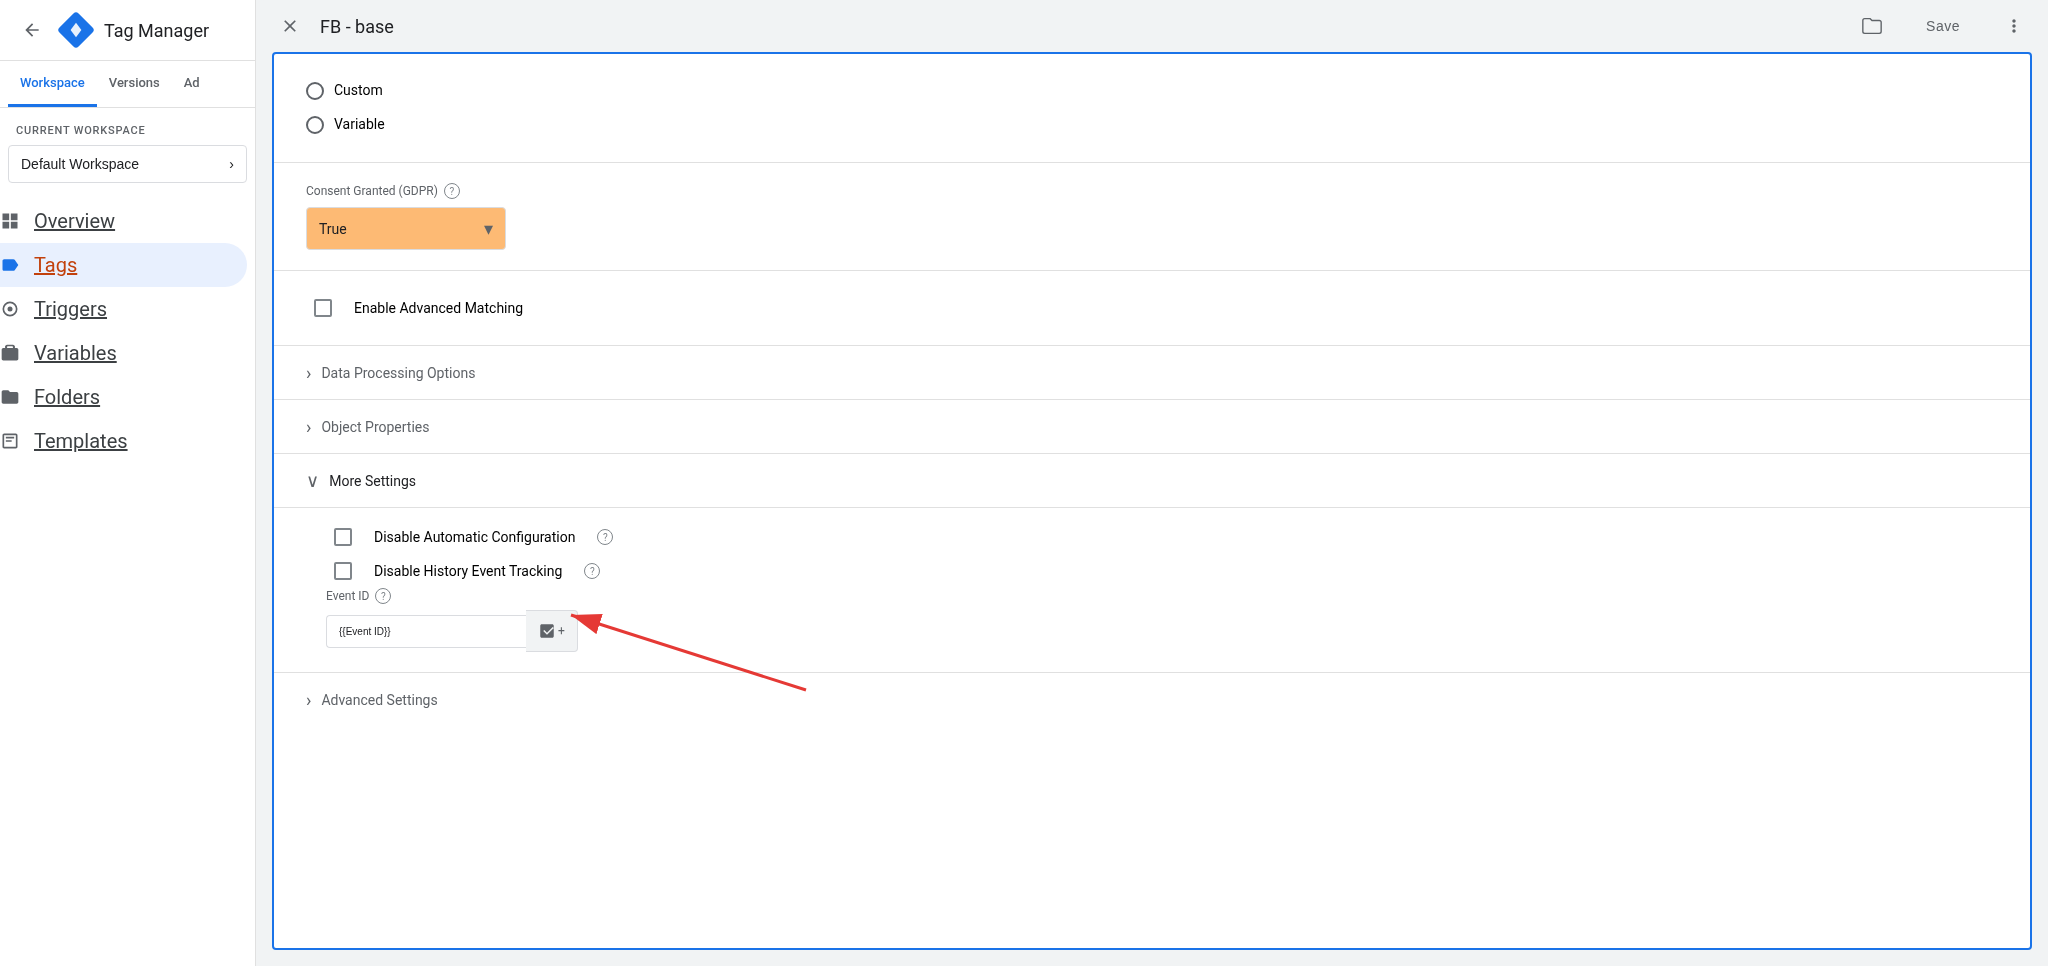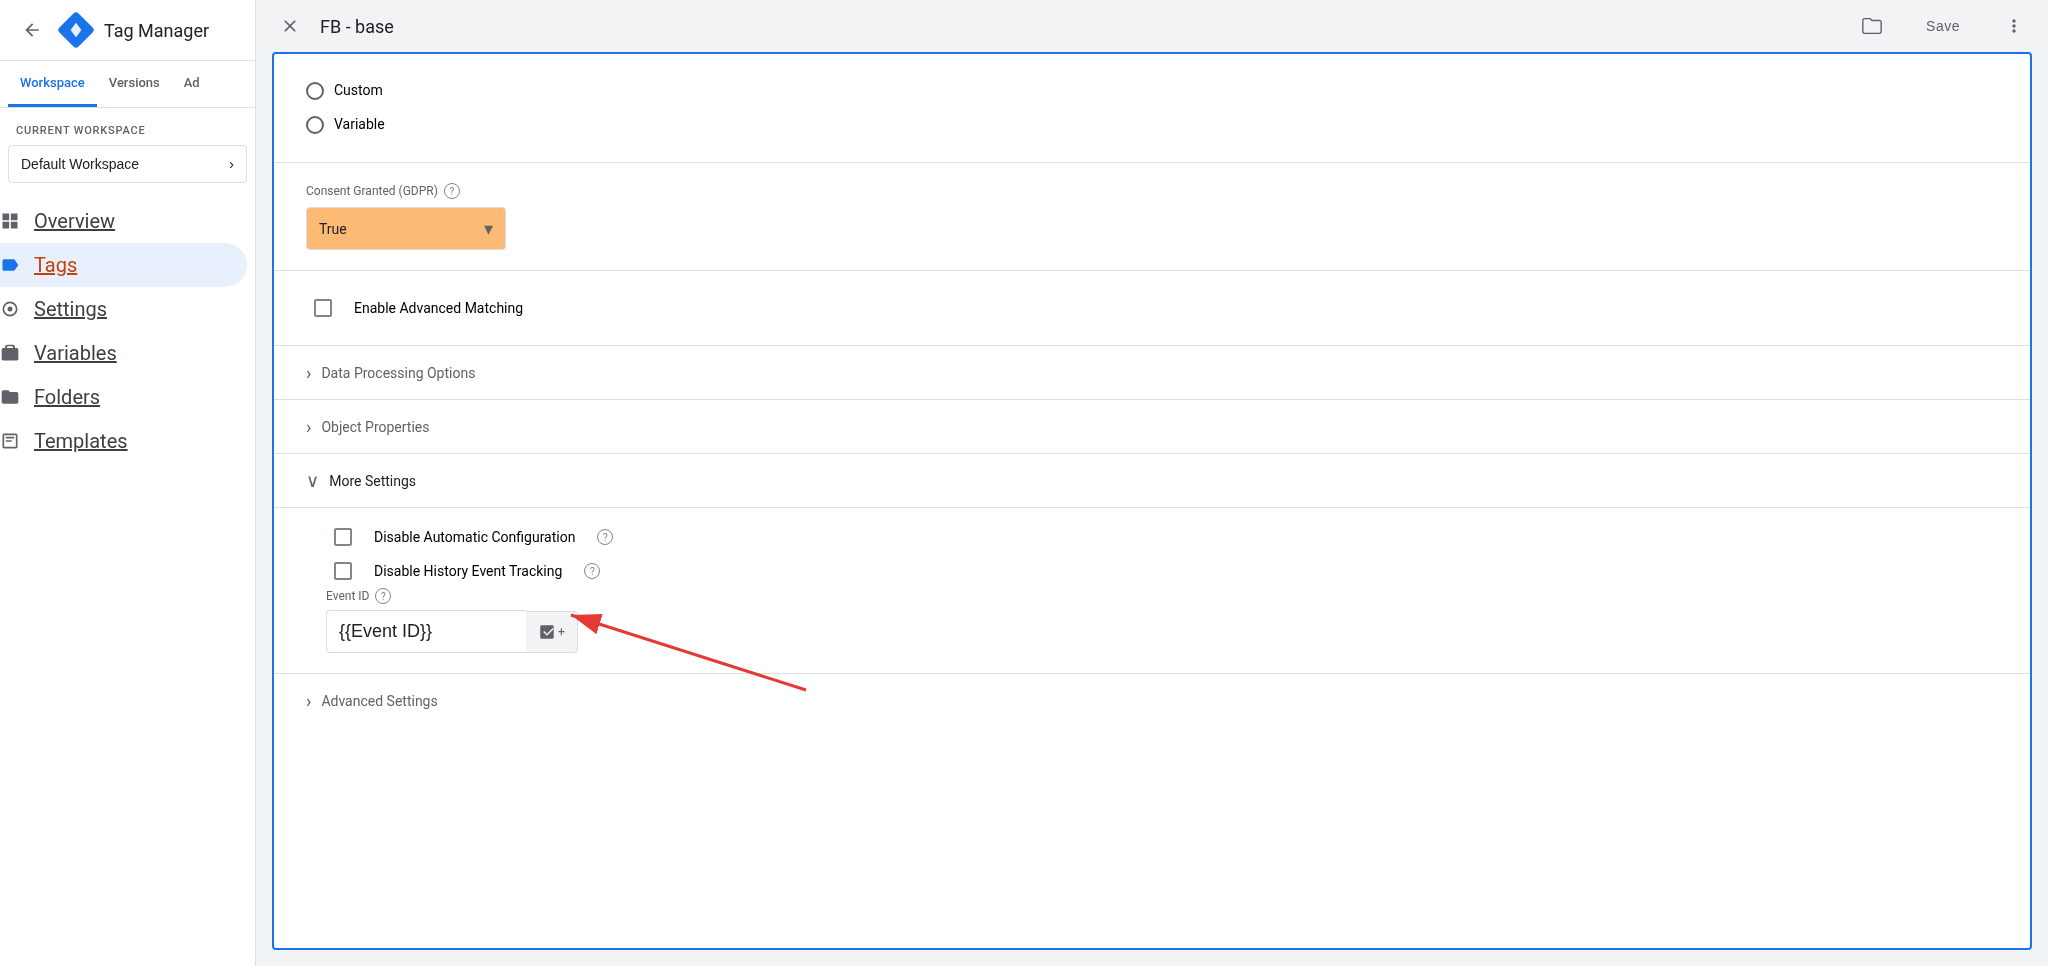--- a/index.html
+++ b/index.html
@@ -283,21 +283,21 @@
       display: flex;
       align-items: center;
       gap: 0;
       position: relative;
     }
     .event-id-input {
       border: 1px solid #dadce0;
       border-right: none;
       border-radius: 4px 0 0 4px;
       padding: 10px 12px;
-      font-size: 18px;
+      font-size: 10px;
       color: #202124;
       width: 200px;
       outline: none;
       background: #fff;
     }
     .variable-btn {
       border: 1px solid #dadce0;
       border-left: none;
       border-radius: 0 4px 4px 0;
       background: #f1f3f4;
@@ -373,21 +373,21 @@
     </span>
     <span>Tags</span>
   </div>
   <div class="nav-item">
     <span class="nav-icon">
       <svg width="20" height="20" viewBox="0 0 24 24" fill="currentColor">
           <circle cx="12" cy="12" r="8" fill="none" stroke="currentColor" stroke-width="2"></circle>
           <circle cx="12" cy="12" r="3"></circle>
         </svg>
     </span>
-    <span>Settings</span>
+    <span>Triggers</span>
   </div>
   <div class="nav-item">
     <span class="nav-icon">
       <svg width="20" height="20" viewBox="0 0 24 24" fill="currentColor">
           <path d="M20 6h-2.18c.07-.44.18-.86.18-1.3C18 3.12 16.88 2 15.5 2h-7C7.12 2 6 3.12 6 4.7c0 .44.11.86.18 1.3H4c-1.1 0-2 .9-2 2v11c0 1.1.9 2 2 2h16c1.1 0 2-.9 2-2V8c0-1.1-.9-2-2-2zM8.5 4.7C8.5 4.31 8.81 4 9.2 4h5.6c.39 0 .7.31.7.7V6H8.5V4.7z"></path>
         </svg>
     </span>
     <span>Variables</span>
   </div>
   <div class="nav-item">

